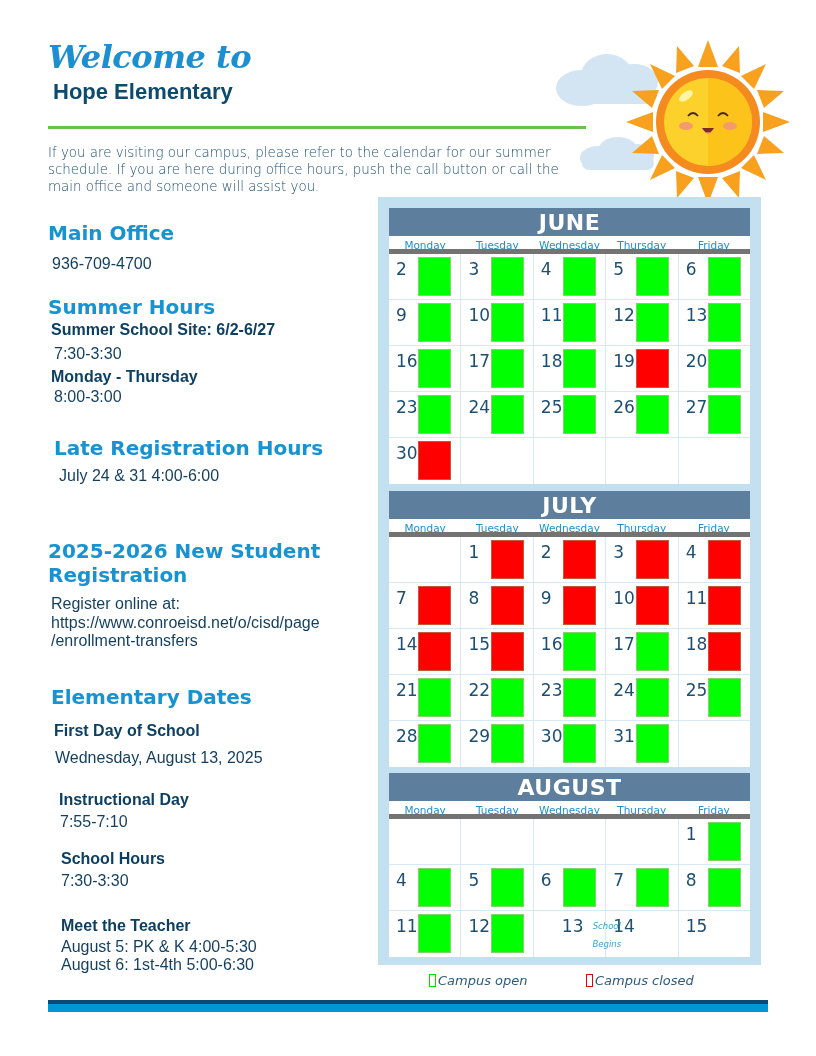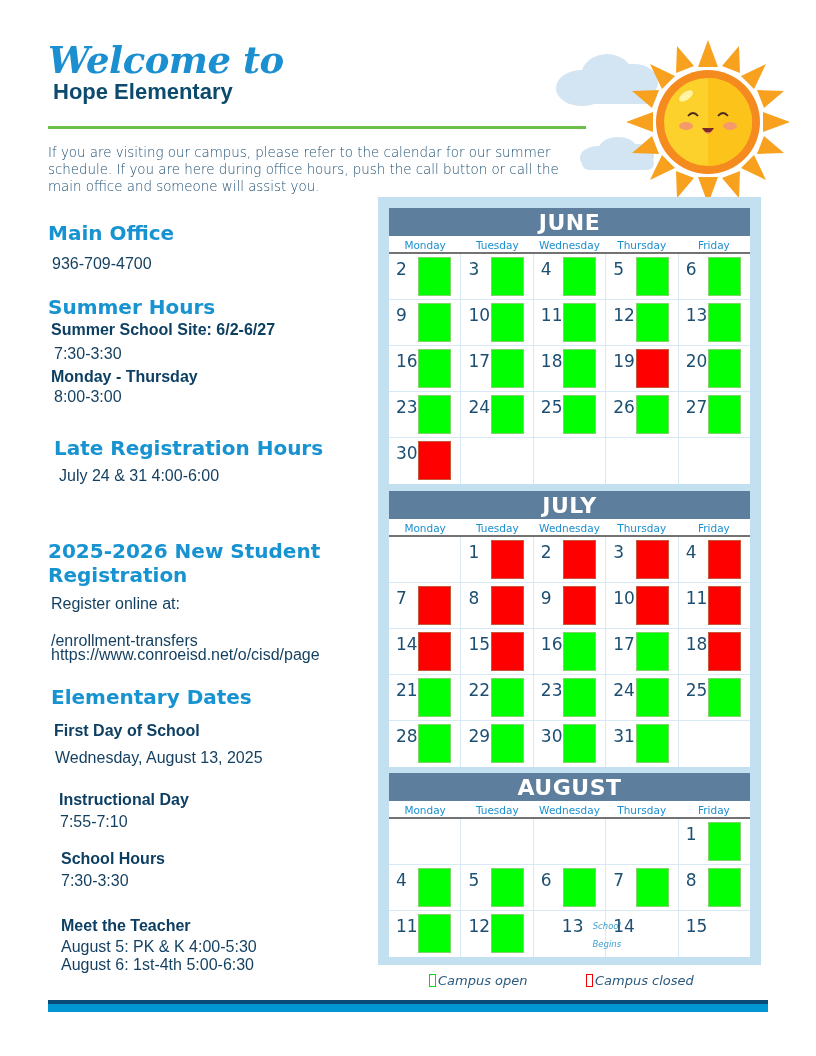--- a/index.html
+++ b/index.html
@@ -1,35 +1,35 @@
 <!DOCTYPE html>
 <html><head>
 <meta charset="utf-8">
 <style>
   * { box-sizing: border-box; margin: 0; padding: 0; }
   html, body { width: 816px; height: 1056px; background: #ffffff; overflow: hidden; }
   body { position: relative; font-family: "Liberation Sans", sans-serif; color: #0d3f63; }
 
-  .welcome { position: absolute; left: 48px; top: 38px; font-family: "DejaVu Serif", serif; font-style: italic; font-weight: bold; font-size: 37px; color: #1b8fcf; letter-spacing: -0.5px; }
+  .welcome { position: absolute; left: 48px; top: 38px; font-family: "DejaVu Serif", serif; font-style: italic; font-weight: bold; font-size: 32px; color: #1b8fcf; letter-spacing: -0.5px; }
   .school { position: absolute; left: 53px; top: 79px; font-family: "Liberation Sans", sans-serif; font-weight: bold; font-size: 22px; color: #0c4a6e; }
   .green-rule { position: absolute; left: 48px; top: 126px; width: 538px; height: 3px; background: #6cbf4a; }
   .intro { position: absolute; left: 48px; top: 144px; width: 540px; font-family: "DejaVu Sans", sans-serif; font-size: 13.4px; line-height: 17px; color: #1d4f73; font-weight: 300; }
 
   .h2 { position: absolute; font-family: "DejaVu Sans", sans-serif; font-weight: bold; color: #1693d0; font-size: 20px; }
   .txt { position: absolute; font-family: "Liberation Sans", sans-serif; color: #123e5f; font-size: 16px; }
   .bold { position: absolute; font-family: "Liberation Sans", sans-serif; font-weight: bold; color: #0d3f63; font-size: 16px; }
 
   
   .deco { position: absolute; }
 
   
   .cal-frame { position: absolute; left: 378px; top: 197px; width: 383px; height: 768px; background: #c2e0f0; }
   .month { position: absolute; left: 389px; width: 361px; background: #ffffff; }
   .month-head { height: 28px; background: #5d7e9c; color: #ffffff; font-family: "DejaVu Sans", sans-serif; font-weight: bold; font-size: 22px; text-align: center; line-height: 29px; letter-spacing: 0.5px; }
-  .dow-row { display: flex; height: 18px; border-bottom: 2px solid #737373; }
+  .dow-row { display: flex; height: 18px; border-bottom: 5px solid #737373; }
   .dow { flex: 1; text-align: center; font-family: "DejaVu Sans", sans-serif; font-size: 10.5px; color: #1b8fcf; line-height: 18px; }
   .week { display: flex; height: 46px; border-bottom: 1px solid #d7e9f5; }
   .week:last-child { border-bottom: none; }
   .day { flex: 1; position: relative; border-right: 1px solid #d7e9f5; }
   .day:last-child { border-right: none; }
   .day-num { position: absolute; left: 7px; top: 5px; font-family: "DejaVu Sans", sans-serif; font-size: 17px; color: #1d4f73; }
   .status { position: absolute; right: 9px; top: 3px; width: 33px; height: 39px; }
   .status.open { background: #00ff00; border: 1px solid #7fd46a; }
   .status.closed { background: #ff0000; border: 1px solid #c5573a; }
   .note { position: absolute; left: 28px; top: 8px; width: 42px; font-family: "DejaVu Sans", sans-serif; font-style: italic; font-size: 8.5px; color: #3f9fcf; text-align: center; line-height: 18px; }
@@ -107,21 +107,21 @@
 <div class="txt" style="left:54px;top:345px;">7:30-3:30</div>
 <div class="bold" style="left:51px;top:368px;">Monday - Thursday</div>
 <div class="txt" style="left:54px;top:388px;">8:00-3:00</div>
 
 <div class="h2" style="left:54px;top:436px;text-align:right;">Late Registration Hours</div>
 <div class="txt" style="left:59px;top:467px;">July 24 &amp; 31 4:00-6:00</div>
 
 <div class="h2" style="left:48px;top:539px;">2025-2026 New Student</div>
 <div class="h2" style="left:48px;top:563px;">Registration</div>
 <div class="txt" style="left:51px;top:595px;">Register online at:</div>
-<div class="txt" style="left:51px;top:614px;margin-top:32px;">https://www.conroeisd.net/o/cisd/page</div>
+<div class="txt" style="left:51px;top:614px;">https://www.conroeisd.net/o/cisd/page</div>
 <div class="txt" style="left:51px;top:632px;">/enrollment-transfers</div>
 
 <div class="h2" style="left:51px;top:685px;">Elementary Dates</div>
 <div class="bold" style="left:54px;top:722px;">First Day of School</div>
 <div class="txt" style="left:55px;top:749px;">Wednesday, August 13, 2025</div>
 <div class="bold" style="left:59px;top:791px;">Instructional Day</div>
 <div class="txt" style="left:60px;top:813px;">7:55-7:10</div>
 <div class="bold" style="left:61px;top:850px;">School Hours</div>
 <div class="txt" style="left:61px;top:872px;">7:30-3:30</div>
 <div class="bold" style="left:61px;top:917px;">Meet the Teacher</div>

